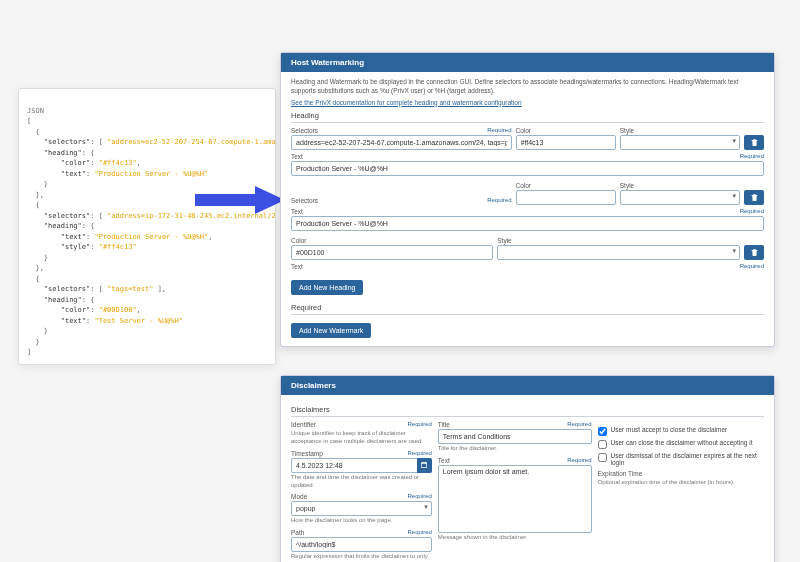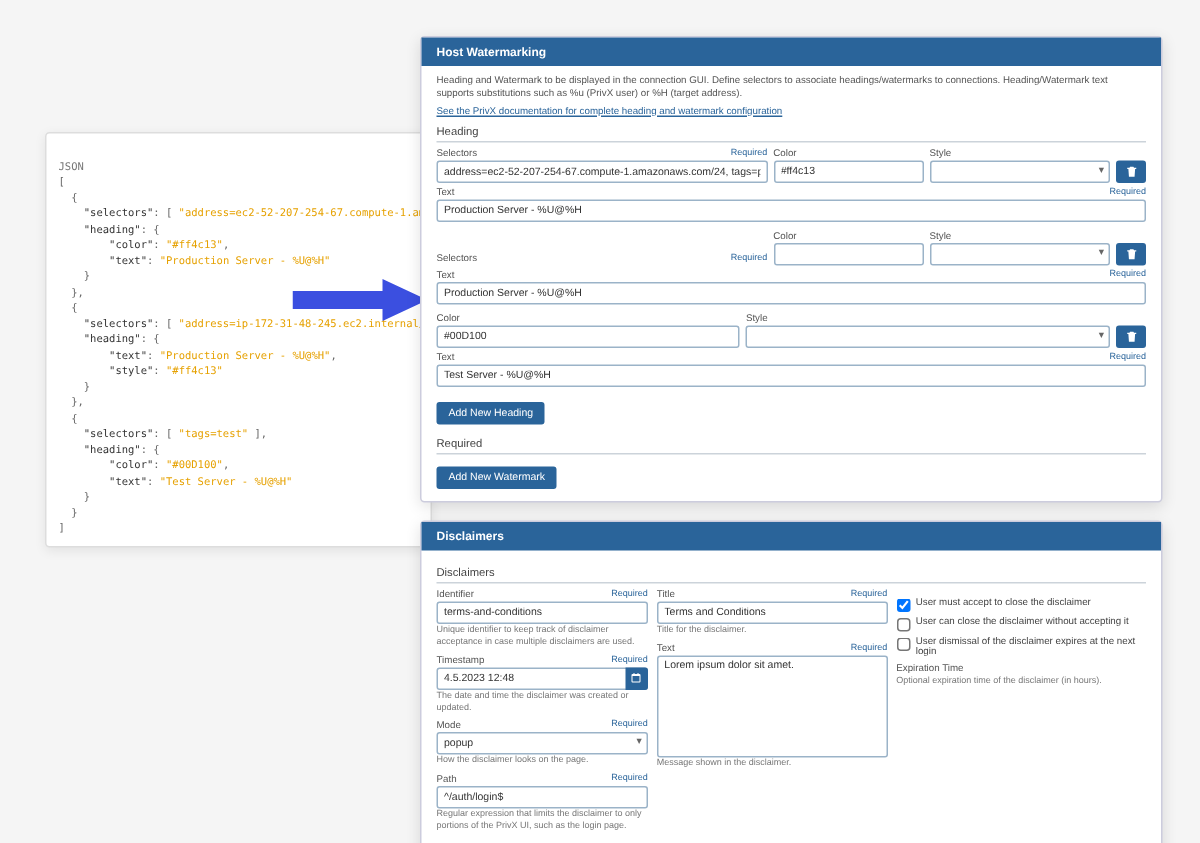--- a/index.html
+++ b/index.html
@@ -7,21 +7,21 @@
     font-family: Arial, Helvetica, sans-serif;
     font-size: 7.5px;
     background: #f5f5f5;
     width: 800px;
     height: 562px;
     position: relative;
     overflow: hidden;
   }
   .json-panel {
     position: absolute;
-    left: 30px;
+    left: 18px;
     top: 88px;
     width: 258px;
     background: #fff;
     border: 1px solid #ddd;
     border-radius: 3px;
     padding: 6px 8px;
     font-family: Menlo, Consolas, monospace;
     font-size: 7px;
     line-height: 1.5;
     color: #666;
@@ -47,20 +47,21 @@
     left: 280px;
     top: 24px;
     width: 495px;
   }
   .panel {
     background: #fff;
     border: 1px solid #ccd;
     border-radius: 3px;
     margin-bottom: 12px;
     box-shadow: 0 3px 10px rgba(0,0,0,0.12);
+    margin-top: 28px;
   }
   .panel-header {
     background: #2a649a;
     color: #fff;
     padding: 5px 10px;
     font-size: 8px;
     font-weight: bold;
   }
   .panel-body { padding: 6px 10px 8px 10px; }
   .desc { color: #555; font-size: 6.5px; line-height: 1.35; margin-bottom: 3px; }
@@ -296,21 +297,20 @@
                     <path d="M6 7h12l-1 14H7L6 7zm3-4h6l1 2h4v2H4V5h4l1-2z"></path>
                   </svg>
                 </button>
       </div>
     </div>
     <div class="textrow">
       <div class="field-label">
                 <span>Text</span>
                 <span class="req">Required</span>
               </div>
-      <input class="text" value="Test Server - %U@%H" style="">
     </div>
   </div>
         </div>
 
       <button class="btn-primary">Add New Heading</button>
 
       <div class="section-title" style="margin-top:8px">Required</div>
       <button class="btn-primary">Add New Watermark</button>
     </div>
   </div>
@@ -321,21 +321,20 @@
       <div class="section-title">Disclaimers</div>
 
       <div class="disc-grid">
 
         <div>
           <div class="col">
             <div class="field-label">
                 <span>Identifier</span>
                 <span class="req">Required</span>
               </div>
-            <input class="text" value="terms-and-conditions" style="">
             <div class="helper">Unique identifier to keep track of disclaimer acceptance in case multiple disclaimers are used.</div>
           </div>
           <div class="col" style="margin-top:4px">
             <div class="field-label">
                 <span>Timestamp</span>
                 <span class="req">Required</span>
               </div>
             <div class="input-w-icon">
               <input class="text" style="padding-right: 20px;" value="4.5.2023 12:48">
               <span class="cal">

